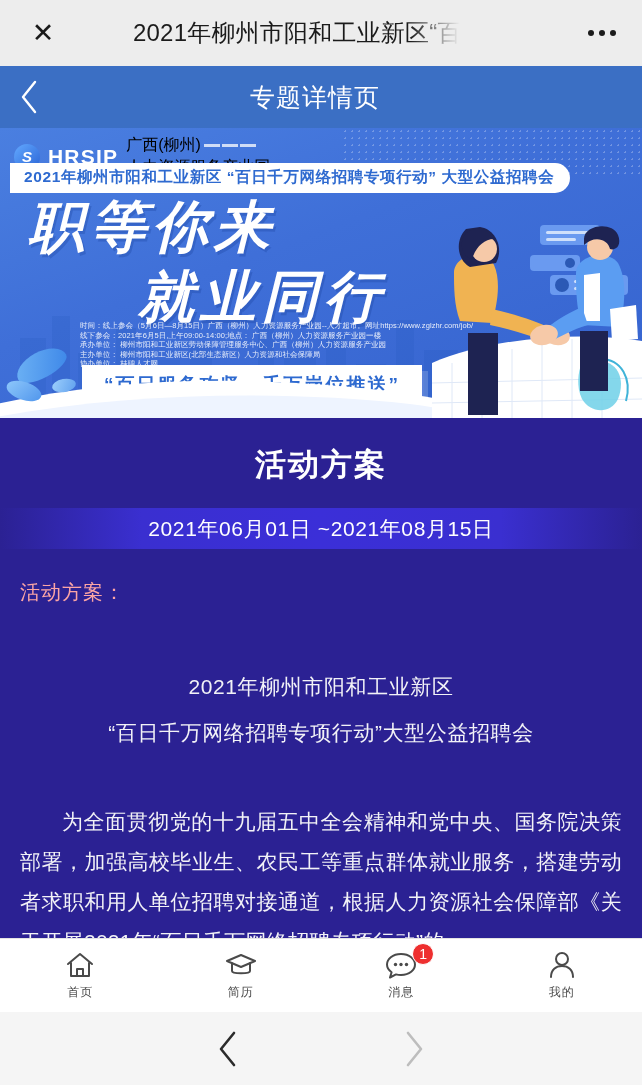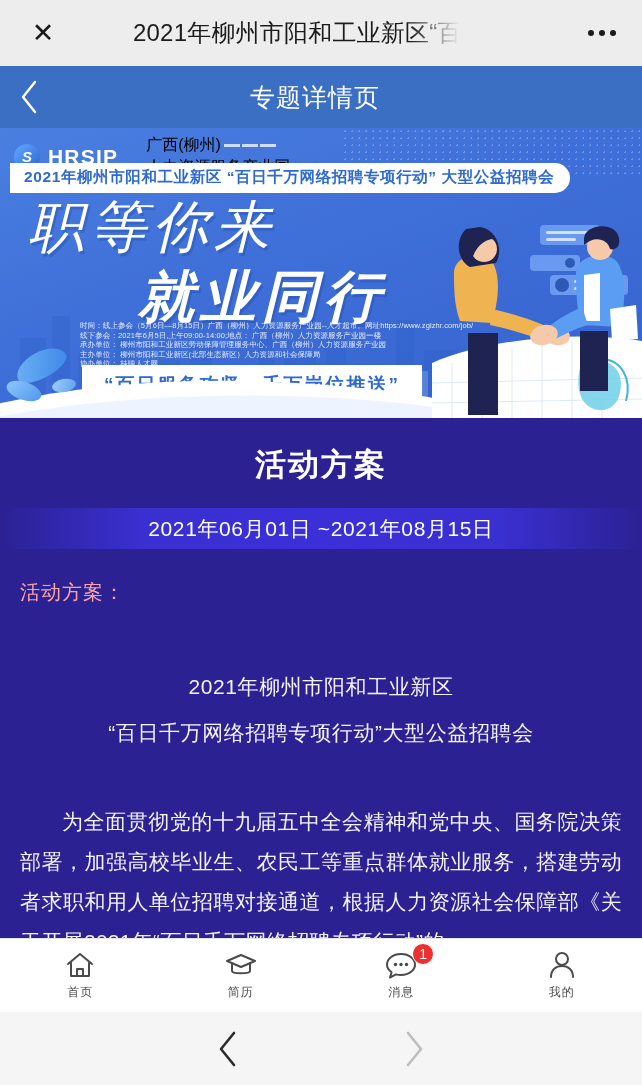--- a/index.html
+++ b/index.html
@@ -65,39 +65,39 @@
   .logo-row {
     position: absolute; left: 14px; top: 7px; display: flex; align-items: center; gap: 8px;
   }
   .logo-mark {
     width: 26px; height: 26px; border-radius: 50%;
     background: linear-gradient(135deg,#63a9ff,#2a64d6);
     display: flex; align-items: center; justify-content: center;
     color: #fff; font-size: 15px; font-weight: bold; font-style: italic;
   }
   .logo-word { color: #fff; font-size: 21px; font-weight: bold; letter-spacing: 1.2px; }
-  .logo-sub { display: flex; flex-direction: column; justify-content: center; gap: 1px; margin-left: 20px; }
+  .logo-sub { display: flex; flex-direction: column; justify-content: center; gap: 1px; }
   .logo-sub span { color: #fff; font-size: 7px; line-height: 8px; letter-spacing: .2px; white-space: nowrap; }
   .logo-sub .lsr { display: flex; align-items: center; gap: 3px; }
   .logo-sub .lsr b { font-weight: normal; }
   .logo-sub .bars { display: flex; gap: 2px; }
   .logo-sub .bars i { display:block; width: 16px; height: 3px; background: rgba(255,255,255,.75); }
 
   .banner-headline {
     position: absolute; left: 10px; top: 35px;
     background: #fff; color: #2e6ad0; font-weight: bold;
     font-size: 15.5px; padding: 4px 16px 5px 14px;
     border-radius: 0 16px 16px 0; letter-spacing: .6px; white-space: nowrap;
   }
   .calligraphy {
     position: absolute; left: 28px; top: 62px; width: 460px;
     color: #fff; font-family: "Liberation Serif", "DejaVu Serif", serif;
   }
   .calligraphy .l1 {
-    font-size: 56px; font-weight: normal; font-style: italic;
+    font-size: 56px; font-weight: bold; font-style: italic;
     letter-spacing: 6px; text-shadow: 2px 3px 0 rgba(20,60,150,.28);
   }
   .calligraphy .l2 {
     font-size: 56px; font-weight: bold; font-style: italic;
     letter-spacing: 6px; margin-top: -6px; margin-left: 110px;
     text-shadow: 2px 3px 0 rgba(20,60,150,.28);
   }
   .banner-meta {
     position: absolute; left: 80px; top: 193px; width: 420px;
     color: rgba(255,255,255,.88); font-size: 7.5px; line-height: 9.6px;

